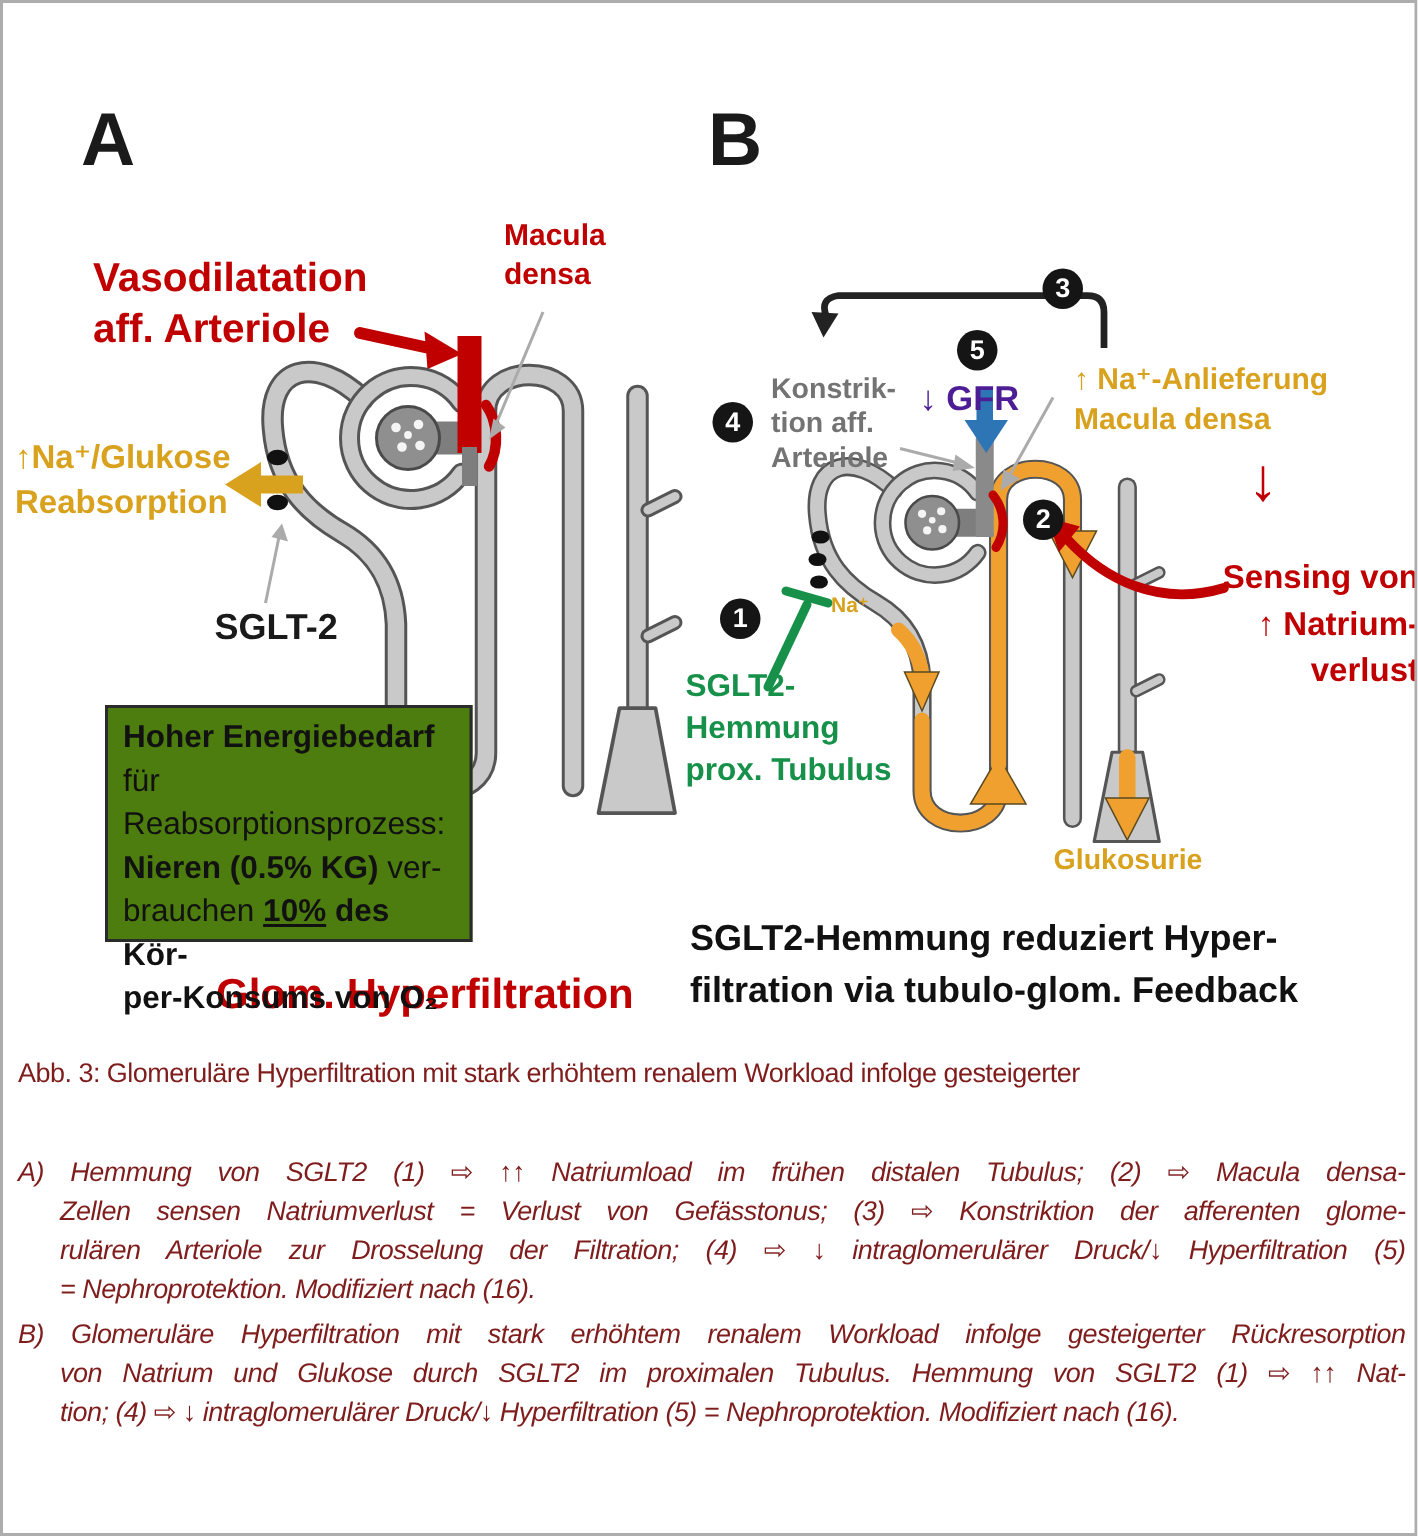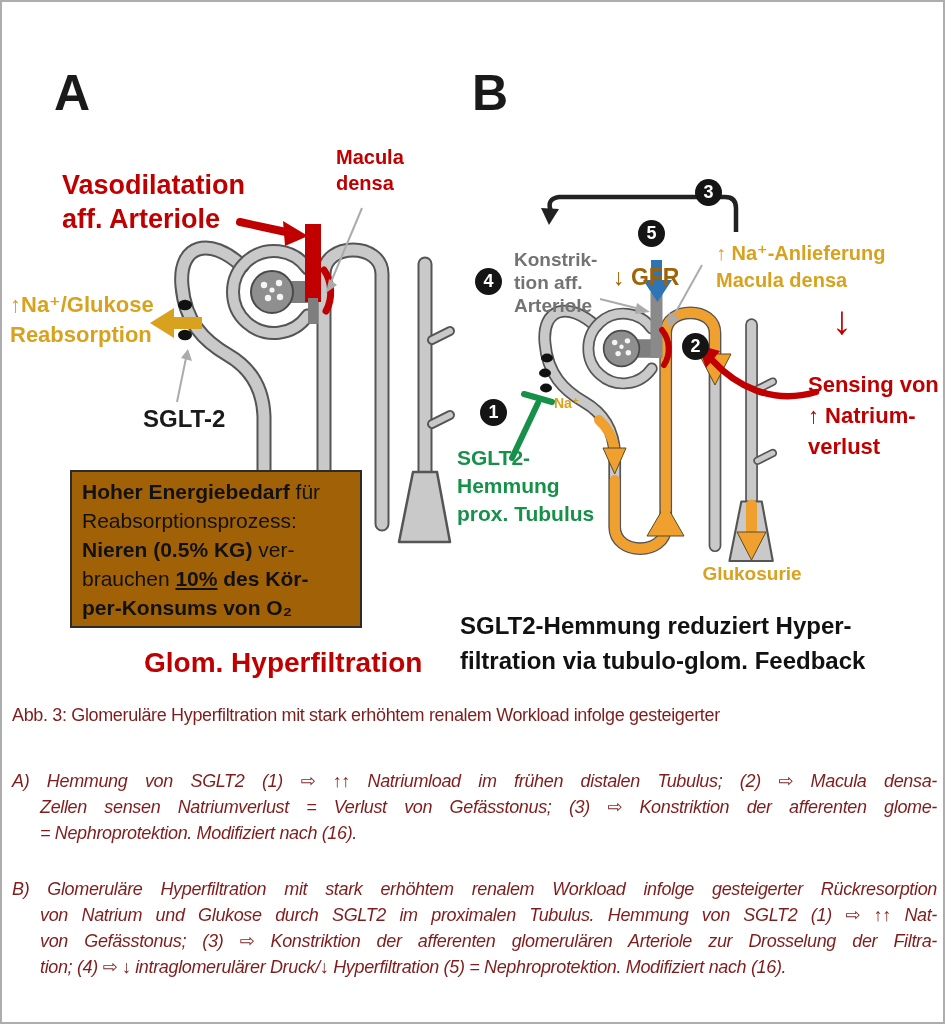--- a/index.html
+++ b/index.html
@@ -8,32 +8,32 @@
     border:2px solid #adadad;box-sizing:border-box;overflow:hidden;
     font-family:"Liberation Sans","DejaVu Sans",sans-serif;color:#1a1a1a;
   }
   .abs{position:absolute;}
   .pre{white-space:pre-line;}
   .b{font-weight:bold;}
   .u{text-decoration:underline;}
   .c-red{color:#C00000;}
   .c-gold{color:#D9A21E;}
   .c-green{color:#17914A;}
-  .c-blue{color:#a16207;margin-top:12px;}
+  .c-blue{color:#4c1d95;}
   .c-gray{color:#737373;}
   svg{position:absolute;left:0;top:0;}
   .panel-letter{font-size:50px;font-weight:bold;}
   .stepnum{
     position:absolute;width:27px;height:27px;border-radius:50%;
     background:#151515;color:#fff;font-weight:bold;font-size:18px;
     display:flex;align-items:center;justify-content:center;z-index:5;
   }
   .energy-box{
-    position:absolute;left:68px;top:468px;width:292px;height:158px;
-    background:#a16207;border:2px solid #2b2b2b;box-sizing:border-box;
+    position:absolute;left:68px;top:468px;width:245px;height:158px;
+    background:#4d7c0f;border:2px solid #2b2b2b;box-sizing:border-box;
     padding:5px 10px;font-size:21px;line-height:29px;color:#111;z-index:4;
   }
   .cap{position:absolute;left:10px;width:925px;font-size:18px;line-height:26px;
        letter-spacing:-0.35px;color:#7f1d1d;}
   .cap.just div{text-align:justify;text-align-last:justify;}
   .cap.just div:last-child{text-align-last:left;}
   .cap.hang{padding-left:28px;box-sizing:border-box;font-style:italic;}
   .cap.hang div:first-child{text-indent:-28px;}
   .title-b{font-size:24px;font-weight:bold;line-height:35px;color:#111;}
 </style>
@@ -169,40 +169,40 @@
   <div class="stepnum" style="left:473px;top:266px;">4</div>
   <div class="stepnum" style="left:636px;top:218px;">5</div>
 
   <div class="abs pre b c-gray" style="left:512px;top:246px;font-size:19px;line-height:23px;">Konstrik-
 tion aff.
 Arteriole</div>
   <div class="abs b c-blue" style="left:611px;top:250px;font-size:23px;">↓ GFR</div>
   <div class="abs pre b c-gold" style="left:714px;top:238px;font-size:20px;line-height:27px;">↑ Na⁺-Anlieferung
 Macula densa</div>
   <div class="abs c-red" style="left:830px;top:296px;font-size:40px;font-weight:normal;">↓</div>
-  <div class="abs pre b c-red" style="left:806px;top:367px;width:138px;text-align:left;font-size:22px;line-height:31px;">Sensing von
+  <div class="abs pre b c-red" style="left:806px;top:367px;width:138px;text-align:right;font-size:22px;line-height:31px;">Sensing von
 ↑ Natrium-
 verlust</div>
   <div class="abs pre b c-green" style="left:455px;top:442px;font-size:21px;line-height:28px;">SGLT2-
 Hemmung
 prox. Tubulus</div>
   <div class="abs b c-gold" style="left:552px;top:393px;font-size:14px;">Na⁺</div>
   <div class="abs b c-gold" style="left:684px;top:561px;width:132px;text-align:center;font-size:19px;">Glukosurie</div>
 
   <div class="abs pre title-b" style="left:458px;top:606px;width:450px;">SGLT2-Hemmung reduziert Hyper-
 filtration via tubulo-glom. Feedback</div>
 
   <div class="cap just" style="top:700px;">
       <div>Abb. 3: Glomeruläre Hyperfiltration mit stark erhöhtem renalem Workload infolge gesteigerter</div>
     </div>
   <div class="cap just hang" style="top:766px;">
       <div>A) Hemmung von SGLT2 (1) ⇨ ↑↑ Natriumload im frühen distalen Tubulus; (2) ⇨ Macula densa-</div>
       <div>Zellen sensen Natriumverlust = Verlust von Gefässtonus; (3) ⇨ Konstriktion der afferenten glome-</div>
+      <div>rulären Arteriole zur Drosselung der Filtration; (4) ⇨ ↓ intraglomerulärer Druck/↓ Hyperfiltration (5)</div>
       <div>= Nephroprotektion. Modifiziert nach (16).</div>
     </div>
   <div class="cap just hang" style="top:874px;">
       <div>B) Glomeruläre Hyperfiltration mit stark erhöhtem renalem Workload infolge gesteigerter Rückresorption</div>
       <div>von Natrium und Glukose durch SGLT2 im proximalen Tubulus. Hemmung von SGLT2 (1) ⇨ ↑↑ Nat-</div>
-      <div>von Gefässtonus; (3) ⇨ Konstriktion der afferenten glomerulären Arteriole zur Drosselung der Filtra-</div>
       <div>tion; (4) ⇨ ↓ intraglomerulärer Druck/↓ Hyperfiltration (5) = Nephroprotektion. Modifiziert nach (16).</div>
     </div>
 
 </div>
 
 </body></html>

